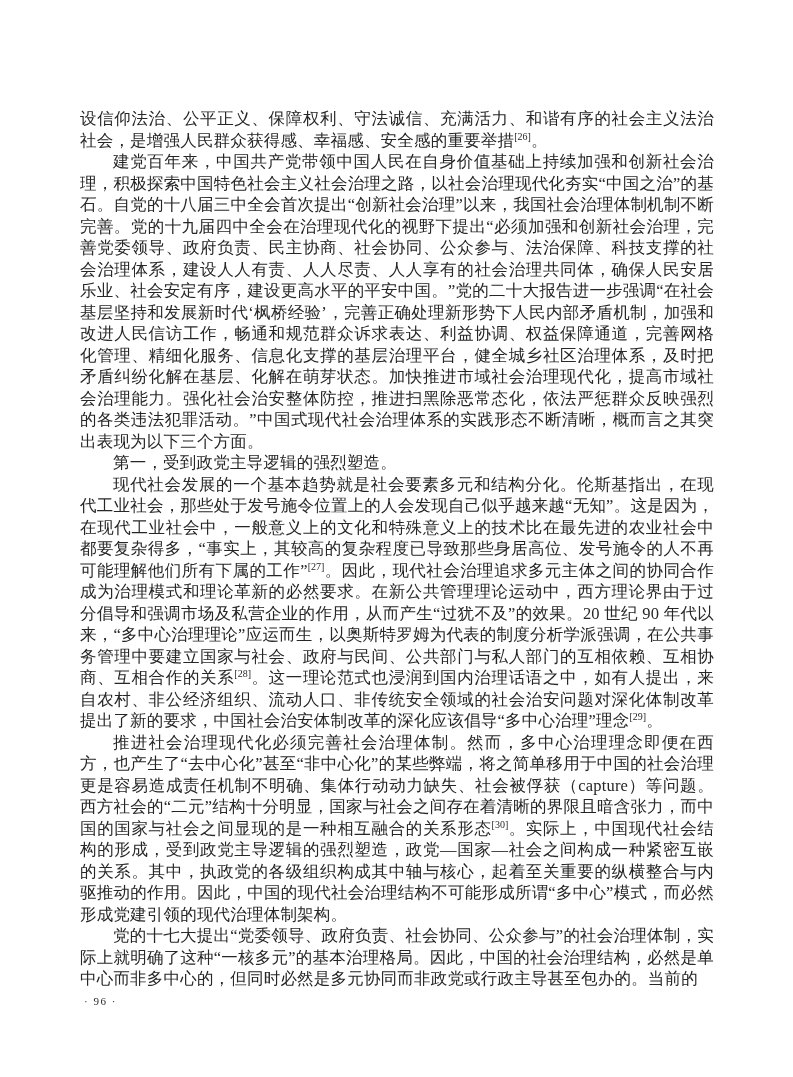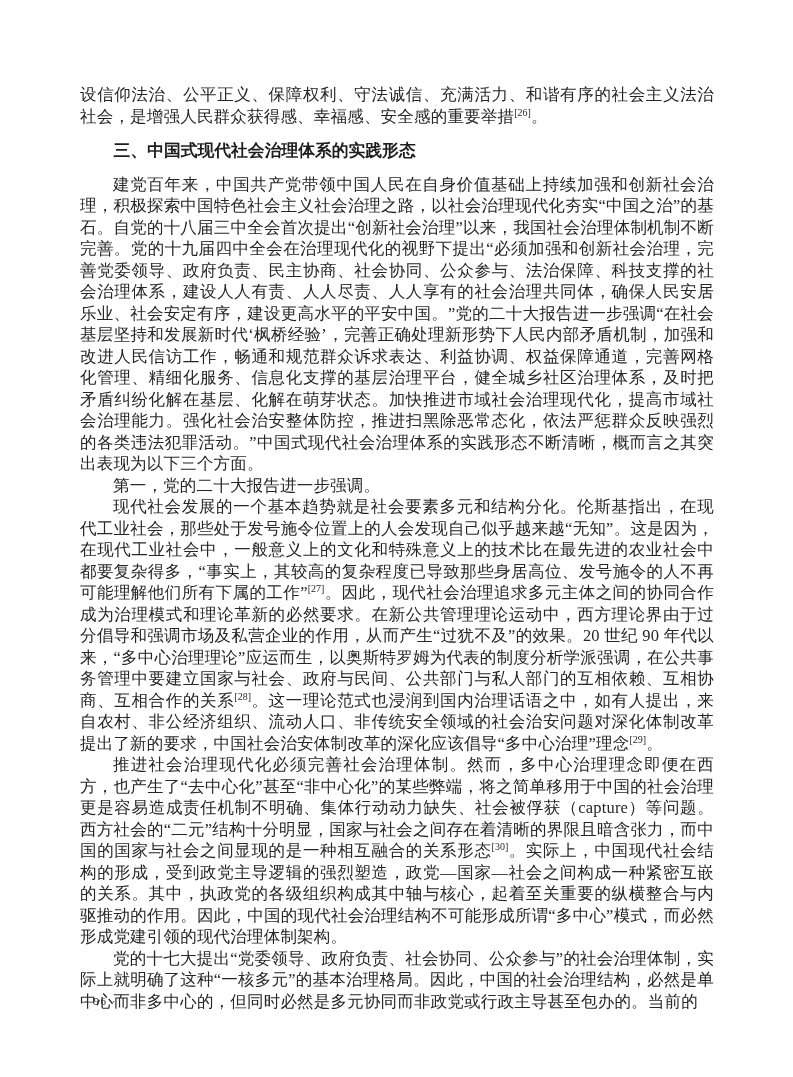--- a/index.html
+++ b/index.html
@@ -19,21 +19,21 @@
     top: 84px;
     width: 634px;
   }
   p.paragraph {
     font-size: 16.5px;
     line-height: 21.5px;
     text-align: justify;
     text-indent: 2em;
     letter-spacing: 0.2px;
   }
-  p.paragraph.no-indent { text-indent: 0; }
+  p.paragraph.no-indent { text-indent: 0; margin-top: 24px; }
   h2.heading {
     font-family: "Liberation Sans", "DejaVu Sans", sans-serif;
     font-size: 16.8px;
     font-weight: bold;
     line-height: 21.5px;
     text-indent: 2em;
     margin: 13px 0 12px 0;
     color: #1e1e1e;
   }
   sup.ref {
@@ -50,21 +50,20 @@
     letter-spacing: 1.5px;
     color: #2a2a2a;
   }
 </style>
 </head>
 <body>
 
 <div class="page">
   <div class="content">
       <p class="paragraph no-indent"><span>设信仰法治、公平正义、保障权利、守法诚信、充满活力、和谐有序的社会主义法治社会，是增强人民群众获得感、幸福感、安全感的重要举措</span><sup class="ref">[26]</sup><span>。</span></p>
-      <h2 class="heading"><span>三、中国式现代社会治理体系的实践形态</span></h2>
       <p class="paragraph"><span>建党百年来，中国共产党带领中国人民在自身价值基础上持续加强和创新社会治理，积极探索中国特色社会主义社会治理之路，以社会治理现代化夯实“中国之治”的基石。自党的十八届三中全会首次提出“创新社会治理”以来，我国社会治理体制机制不断完善。党的十九届四中全会在治理现代化的视野下提出“必须加强和创新社会治理，完善党委领导、政府负责、民主协商、社会协同、公众参与、法治保障、科技支撑的社会治理体系，建设人人有责、人人尽责、人人享有的社会治理共同体，确保人民安居乐业、社会安定有序，建设更高水平的平安中国。”党的二十大报告进一步强调“在社会基层坚持和发展新时代‘枫桥经验’，完善正确处理新形势下人民内部矛盾机制，加强和改进人民信访工作，畅通和规范群众诉求表达、利益协调、权益保障通道，完善网格化管理、精细化服务、信息化支撑的基层治理平台，健全城乡社区治理体系，及时把矛盾纠纷化解在基层、化解在萌芽状态。加快推进市域社会治理现代化，提高市域社会治理能力。强化社会治安整体防控，推进扫黑除恶常态化，依法严惩群众反映强烈的各类违法犯罪活动。”中国式现代社会治理体系的实践形态不断清晰，概而言之其突出表现为以下三个方面。</span></p>
-      <p class="paragraph"><span>第一，党的二十大报告进一步强调。</span></p>
+      <p class="paragraph"><span>第一，受到政党主导逻辑的强烈塑造。</span></p>
       <p class="paragraph"><span>现代社会发展的一个基本趋势就是社会要素多元和结构分化。伦斯基指出，在现代工业社会，那些处于发号施令位置上的人会发现自己似乎越来越“无知”。这是因为，在现代工业社会中，一般意义上的文化和特殊意义上的技术比在最先进的农业社会中都要复杂得多，“事实上，其较高的复杂程度已导致那些身居高位、发号施令的人不再可能理解他们所有下属的工作”</span><sup class="ref">[27]</sup><span>。因此，现代社会治理追求多元主体之间的协同合作成为治理模式和理论革新的必然要求。在新公共管理理论运动中，西方理论界由于过分倡导和强调市场及私营企业的作用，从而产生“过犹不及”的效果。20 世纪 90 年代以来，“多中心治理理论”应运而生，以奥斯特罗姆为代表的制度分析学派强调，在公共事务管理中要建立国家与社会、政府与民间、公共部门与私人部门的互相依赖、互相协商、互相合作的关系</span><sup class="ref">[28]</sup><span>。这一理论范式也浸润到国内治理话语之中，如有人提出，来自农村、非公经济组织、流动人口、非传统安全领域的社会治安问题对深化体制改革提出了新的要求，中国社会治安体制改革的深化应该倡导“多中心治理”理念</span><sup class="ref">[29]</sup><span>。</span></p>
       <p class="paragraph"><span>推进社会治理现代化必须完善社会治理体制。然而，多中心治理理念即便在西方，也产生了“去中心化”甚至“非中心化”的某些弊端，将之简单移用于中国的社会治理更是容易造成责任机制不明确、集体行动动力缺失、社会被俘获（capture）等问题。西方社会的“二元”结构十分明显，国家与社会之间存在着清晰的界限且暗含张力，而中国的国家与社会之间显现的是一种相互融合的关系形态</span><sup class="ref">[30]</sup><span>。实际上，中国现代社会结构的形成，受到政党主导逻辑的强烈塑造，政党—国家—社会之间构成一种紧密互嵌的关系。其中，执政党的各级组织构成其中轴与核心，起着至关重要的纵横整合与内驱推动的作用。因此，中国的现代社会治理结构不可能形成所谓“多中心”模式，而必然形成党建引领的现代治理体制架构。</span></p>
       <p class="paragraph"><span>党的十七大提出“党委领导、政府负责、社会协同、公众参与”的社会治理体制，实际上就明确了这种“一核多元”的基本治理格局。因此，中国的社会治理结构，必然是单中心而非多中心的，但同时必然是多元协同而非政党或行政主导甚至包办的。当前的</span></p>
     </div>
   <div class="page-number">· 96 ·</div>
 </div>
 
 </body></html>

